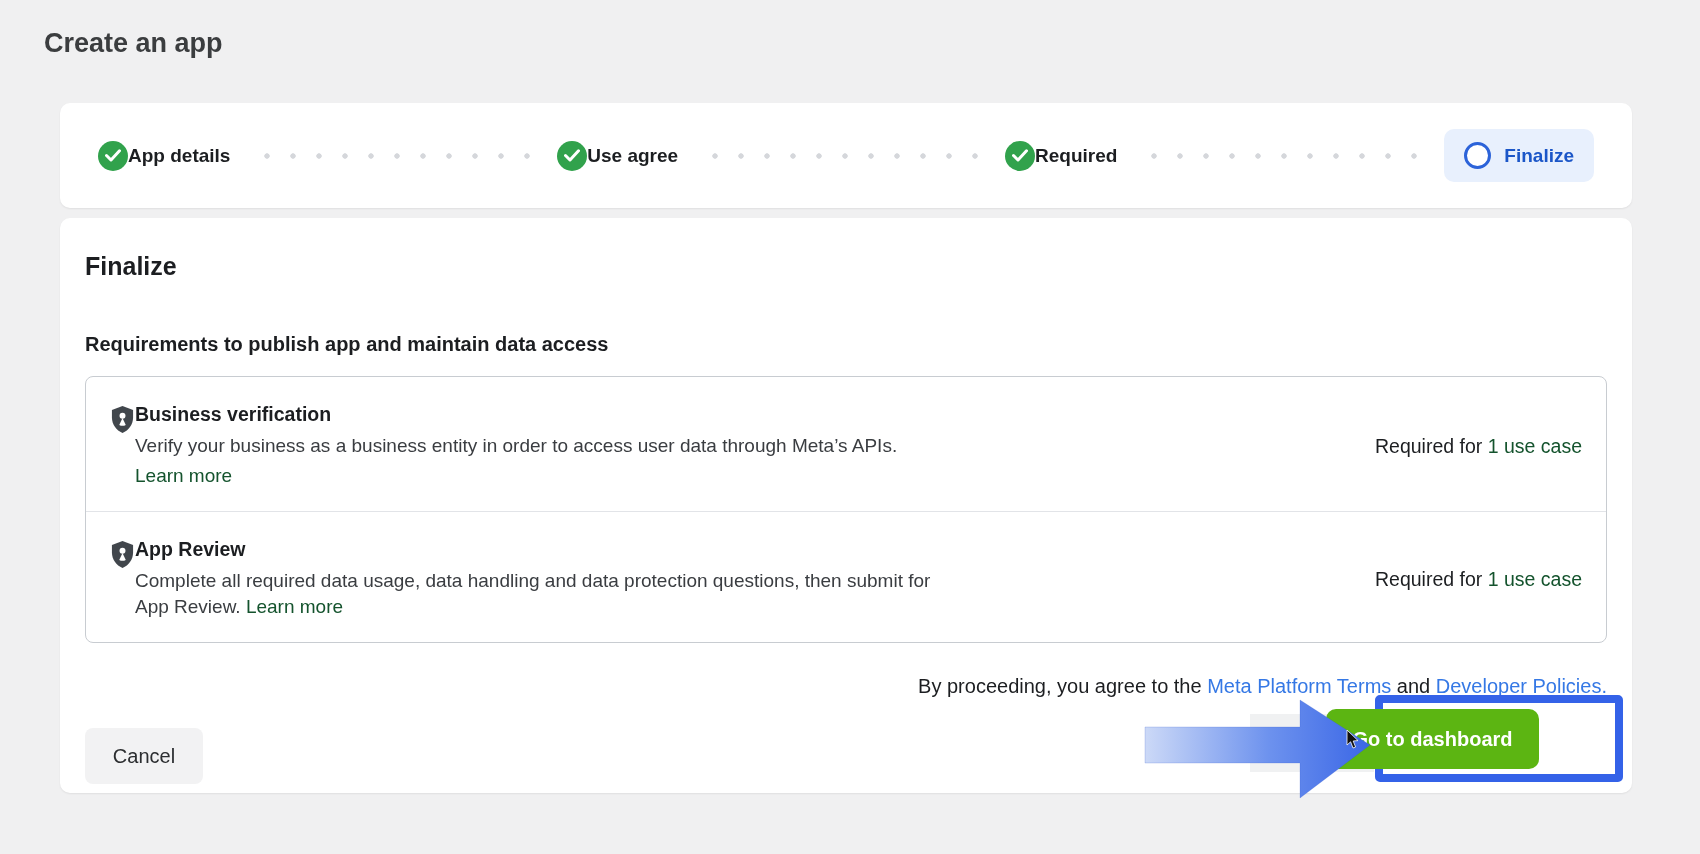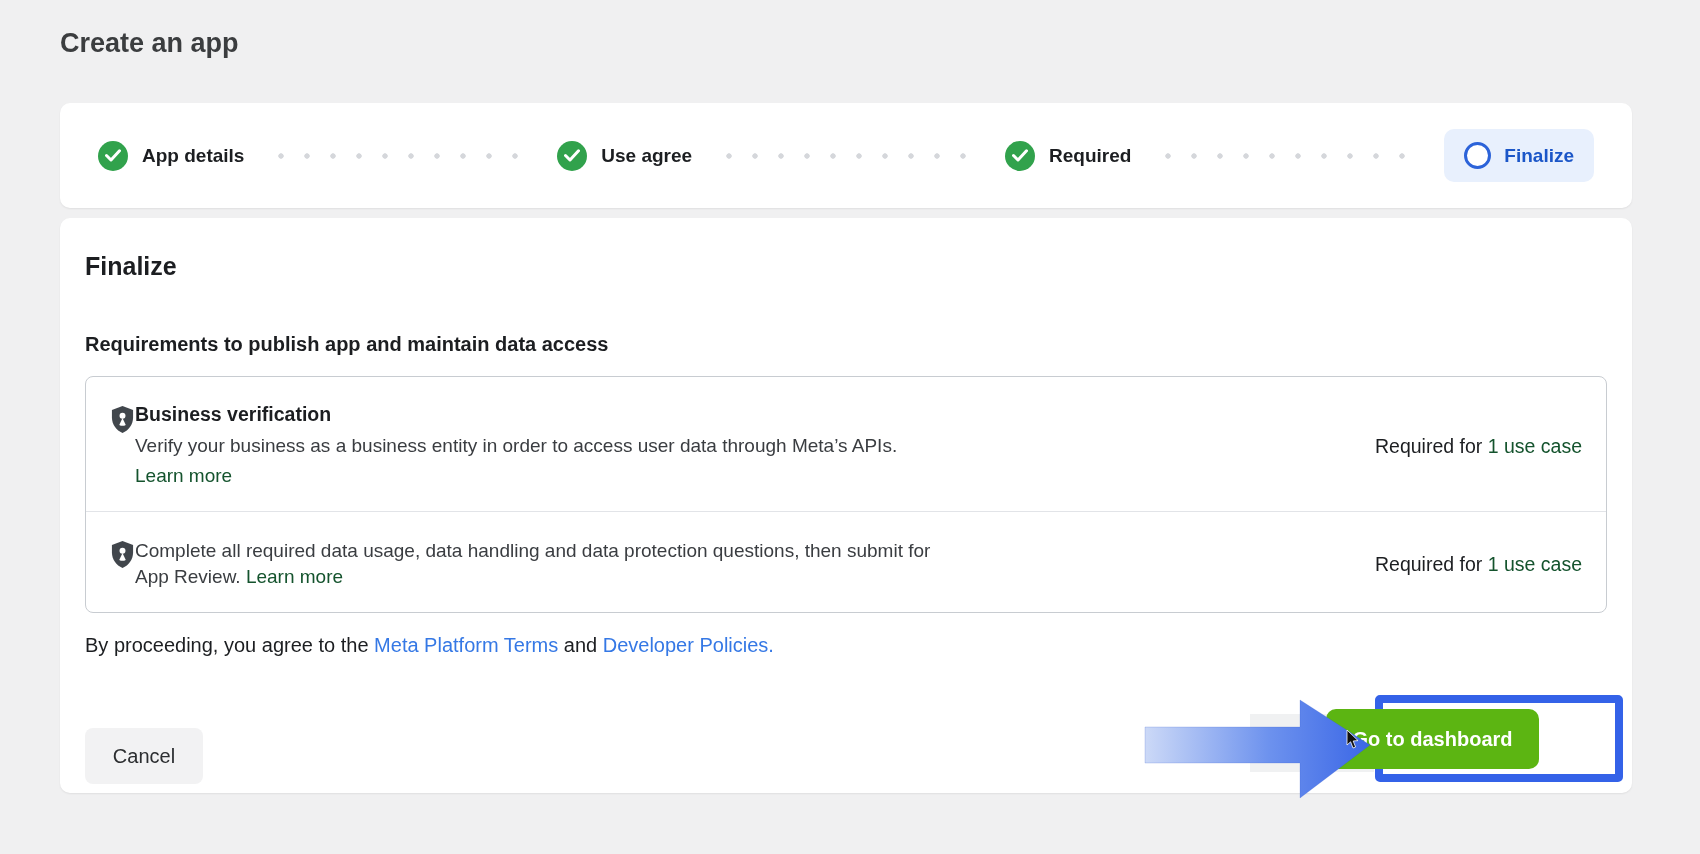--- a/index.html
+++ b/index.html
@@ -5,30 +5,30 @@
   * { box-sizing: border-box; margin: 0; padding: 0; }
   html,body { width: 1700px; height: 854px; }
   body {
     font-family: "Liberation Sans", sans-serif;
     background: #f0f0f1;
     position: relative;
     overflow: hidden;
     color: #1c1e21;
   }
   .page-title {
-    position: absolute; left: 60px; top: 28px;
+    position: absolute; left: 44px; top: 28px;
     font-size: 27px; font-weight: 700; color: #3b3d3f;
   }
   .card {
     position: absolute; left: 60px; width: 1572px;
     background: #ffffff; border-radius: 10px;
     box-shadow: 0 1px 2px rgba(0,0,0,.07);
   }
   .stepper { top: 103px; height: 105px; display: flex; align-items: center; padding: 0 38px; }
-  .step { display: flex; align-items: center; gap: 14px; }
+  .step { display: flex; align-items: center; }
   .step-label { font-size: 19px; font-weight: 700; color: #1c1e21; white-space: nowrap; }
   .check-circle {
     width: 30px; height: 30px; border-radius: 50%;
     background: #31a24c; display: flex; align-items: center; justify-content: center;
     flex: 0 0 auto;
   }
   .step-sep {
     flex: 1 1 auto; height: 6px; margin: 0 24px;
     background-image: radial-gradient(circle, #d5d7db 2.4px, transparent 3px);
     background-size: 26px 6px; background-repeat: repeat-x; background-position: left center;
@@ -50,21 +50,21 @@
   .req-row { display: flex; align-items: center; padding: 26px 24px 22px; }
   .req-row + .req-row { border-top: 1px solid #e2e4e8; }
   .req-left { display: flex; gap: 0; }
   .shield { flex: 0 0 auto; margin-top: 2px; }
   .req-title { font-size: 19.5px; font-weight: 700; margin-bottom: 7px; }
   .req-desc { font-size: 19px; color: #3a3d41; max-width: 820px; line-height: 26px; }
   .req-right { margin-left: auto; font-size: 19.5px; white-space: nowrap; align-self: center; }
   a.link { color: #14532d; text-decoration: none; cursor: pointer; }
   a.link-block { display: inline-block; margin-top: 4px; font-size: 19px; }
 
-  .terms { margin-top: 21px; font-size: 20px; color: #1c1e21; }
+  .terms { margin-top: 32px; font-size: 20px; color: #1c1e21; text-align: right; }
   .terms a.link { color: #3578e5; }
 
   .btn {
     border: none; border-radius: 8px; font-family: inherit;
     font-size: 20px; cursor: pointer; display: flex; align-items: center; justify-content: center;
   }
   .cancel-btn {
     position: absolute; left: 25px; top: 510px; width: 118px; height: 56px;
     background: #f2f2f3; color: #2c2e30;
   }
@@ -154,20 +154,21 @@
     <div class="req-row">
       <div class="req-left">
         <span class="shield">
           <svg width="25" height="29" viewBox="0 0 26 30">
             <path d="M13 1 L24 5 V13 C24 20 19.5 26.5 13 29 C6.5 26.5 2 20 2 13 V5 Z" fill="#41464c"></path>
             <circle cx="13" cy="11" r="3.1" fill="#ffffff"></circle>
             <path d="M13 13.5 L9.6 20.6 Q13 22.6 16.4 20.6 Z" fill="#ffffff"></path>
           </svg>
         </span>
         <div>
+          <div class="req-title">App Review</div>
           <div class="req-desc">
             <span>Complete all required data usage, data handling and data protection questions, then submit for App Review. </span><a class="link">Learn more</a>
           </div>
         </div>
       </div>
       <div class="req-right">
         <span>Required for </span><a class="link">1 use case</a>
       </div>
     </div>
   </div>

